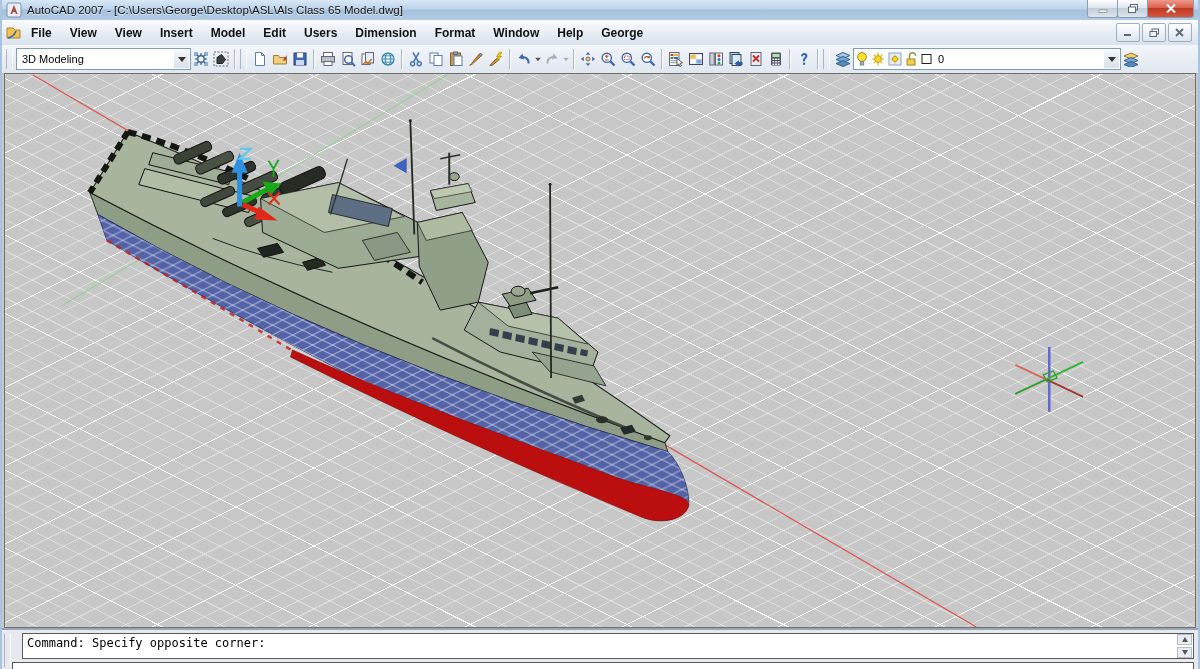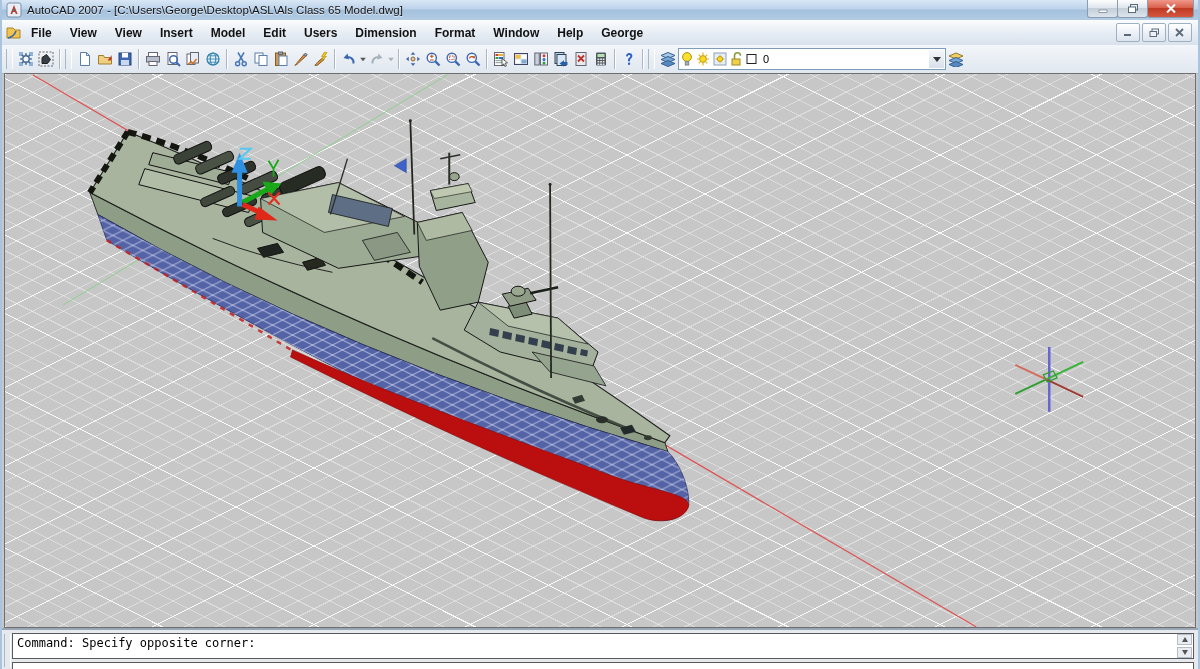--- a/index.html
+++ b/index.html
@@ -50,21 +50,21 @@
       repeating-linear-gradient(26.57deg, rgba(255,255,255,.85) 0 1px, transparent 1px 70px),
       repeating-linear-gradient(153.43deg, rgba(255,255,255,.85) 0 1px, transparent 1px 70px),
       repeating-linear-gradient(26.57deg, rgba(255,255,255,.38) 0 1px, transparent 1px 14px),
       repeating-linear-gradient(153.43deg, rgba(255,255,255,.38) 0 1px, transparent 1px 14px);}
   .viewport svg{position:absolute;left:0;top:0;width:100%;height:100%;}
   
   .cmdarea{position:absolute;top:628px;left:0;right:0;height:41px;background:#e6eaef;
     border-top:2px solid #9aa6b4;}
   .cmdgrip{position:absolute;left:2px;top:4px;bottom:4px;width:5px;
     border-left:1px solid #aab6c4;border-right:1px solid #fff;}
-  .cmdtext{position:absolute;left:10px;right:4px;top:3px;height:26px;background:#fff;
+  .cmdtext{position:absolute;left:20px;right:4px;top:3px;height:26px;background:#fff;
     border:1px solid #5a5a5a;font-family:"DejaVu Sans Mono",monospace;font-size:12px;
     padding:2px 12px 0 4px;box-sizing:border-box;white-space:pre;overflow:hidden;}
   .cmdscroll{position:absolute;right:5px;top:4px;width:16px;height:24px;}
   .scrbtn{position:absolute;left:0;width:15px;height:11px;background:#e9edf2;border:1px solid #b4bcc6;
     display:flex;align-items:center;justify-content:center;box-sizing:border-box;}
   .scrbtn.up{top:0;} .scrbtn.down{bottom:0;}
   .tri-up{width:0;height:0;border-left:3.5px solid transparent;border-right:3.5px solid transparent;border-bottom:5px solid #555;}
   .tri-dn{width:0;height:0;border-left:3.5px solid transparent;border-right:3.5px solid transparent;border-top:5px solid #555;}
   .cmdinput{position:absolute;left:10px;right:4px;bottom:0;height:8px;background:#fff;border:1px solid #5a5a5a;border-bottom:none;}
 </style>
@@ -133,20 +133,26 @@
         <svg width="10" height="9">
             <path d="M1 1l7 7M8 1L1 8" stroke="#5a6a7a" stroke-width="1.8"></path>
           </svg>
       </div>
     </div>
   </div>
 
   <div class="toolbar">
     <div class="grip"></div>
 
+    <div class="wsselect">
+      <span>3D Modeling</span>
+      <div class="ddbox">
+          <div class="ddarrow"></div>
+        </div>
+    </div>
     <div class="tbtn">
       <svg width="16" height="16">
         <rect x="1" y="1" width="4" height="4" fill="#8fb2d8"></rect>
           <rect x="11" y="1" width="4" height="4" fill="#8fb2d8"></rect>
         <rect x="1" y="11" width="4" height="4" fill="#8fb2d8"></rect>
           <rect x="11" y="11" width="4" height="4" fill="#8fb2d8"></rect>
         <circle cx="8" cy="8" r="3.2" fill="#f4f7fa" stroke="#44688f" stroke-width="1.4"></circle>
         <g stroke="#44688f" stroke-width="1.6">
           <path d="M8 2.2v2M8 11.8v2M2.2 8h2M11.8 8h2M3.9 3.9l1.4 1.4M10.7 10.7l1.4 1.4M12.1 3.9l-1.4 1.4M5.3 10.7l-1.4 1.4"></path>
         </g>

